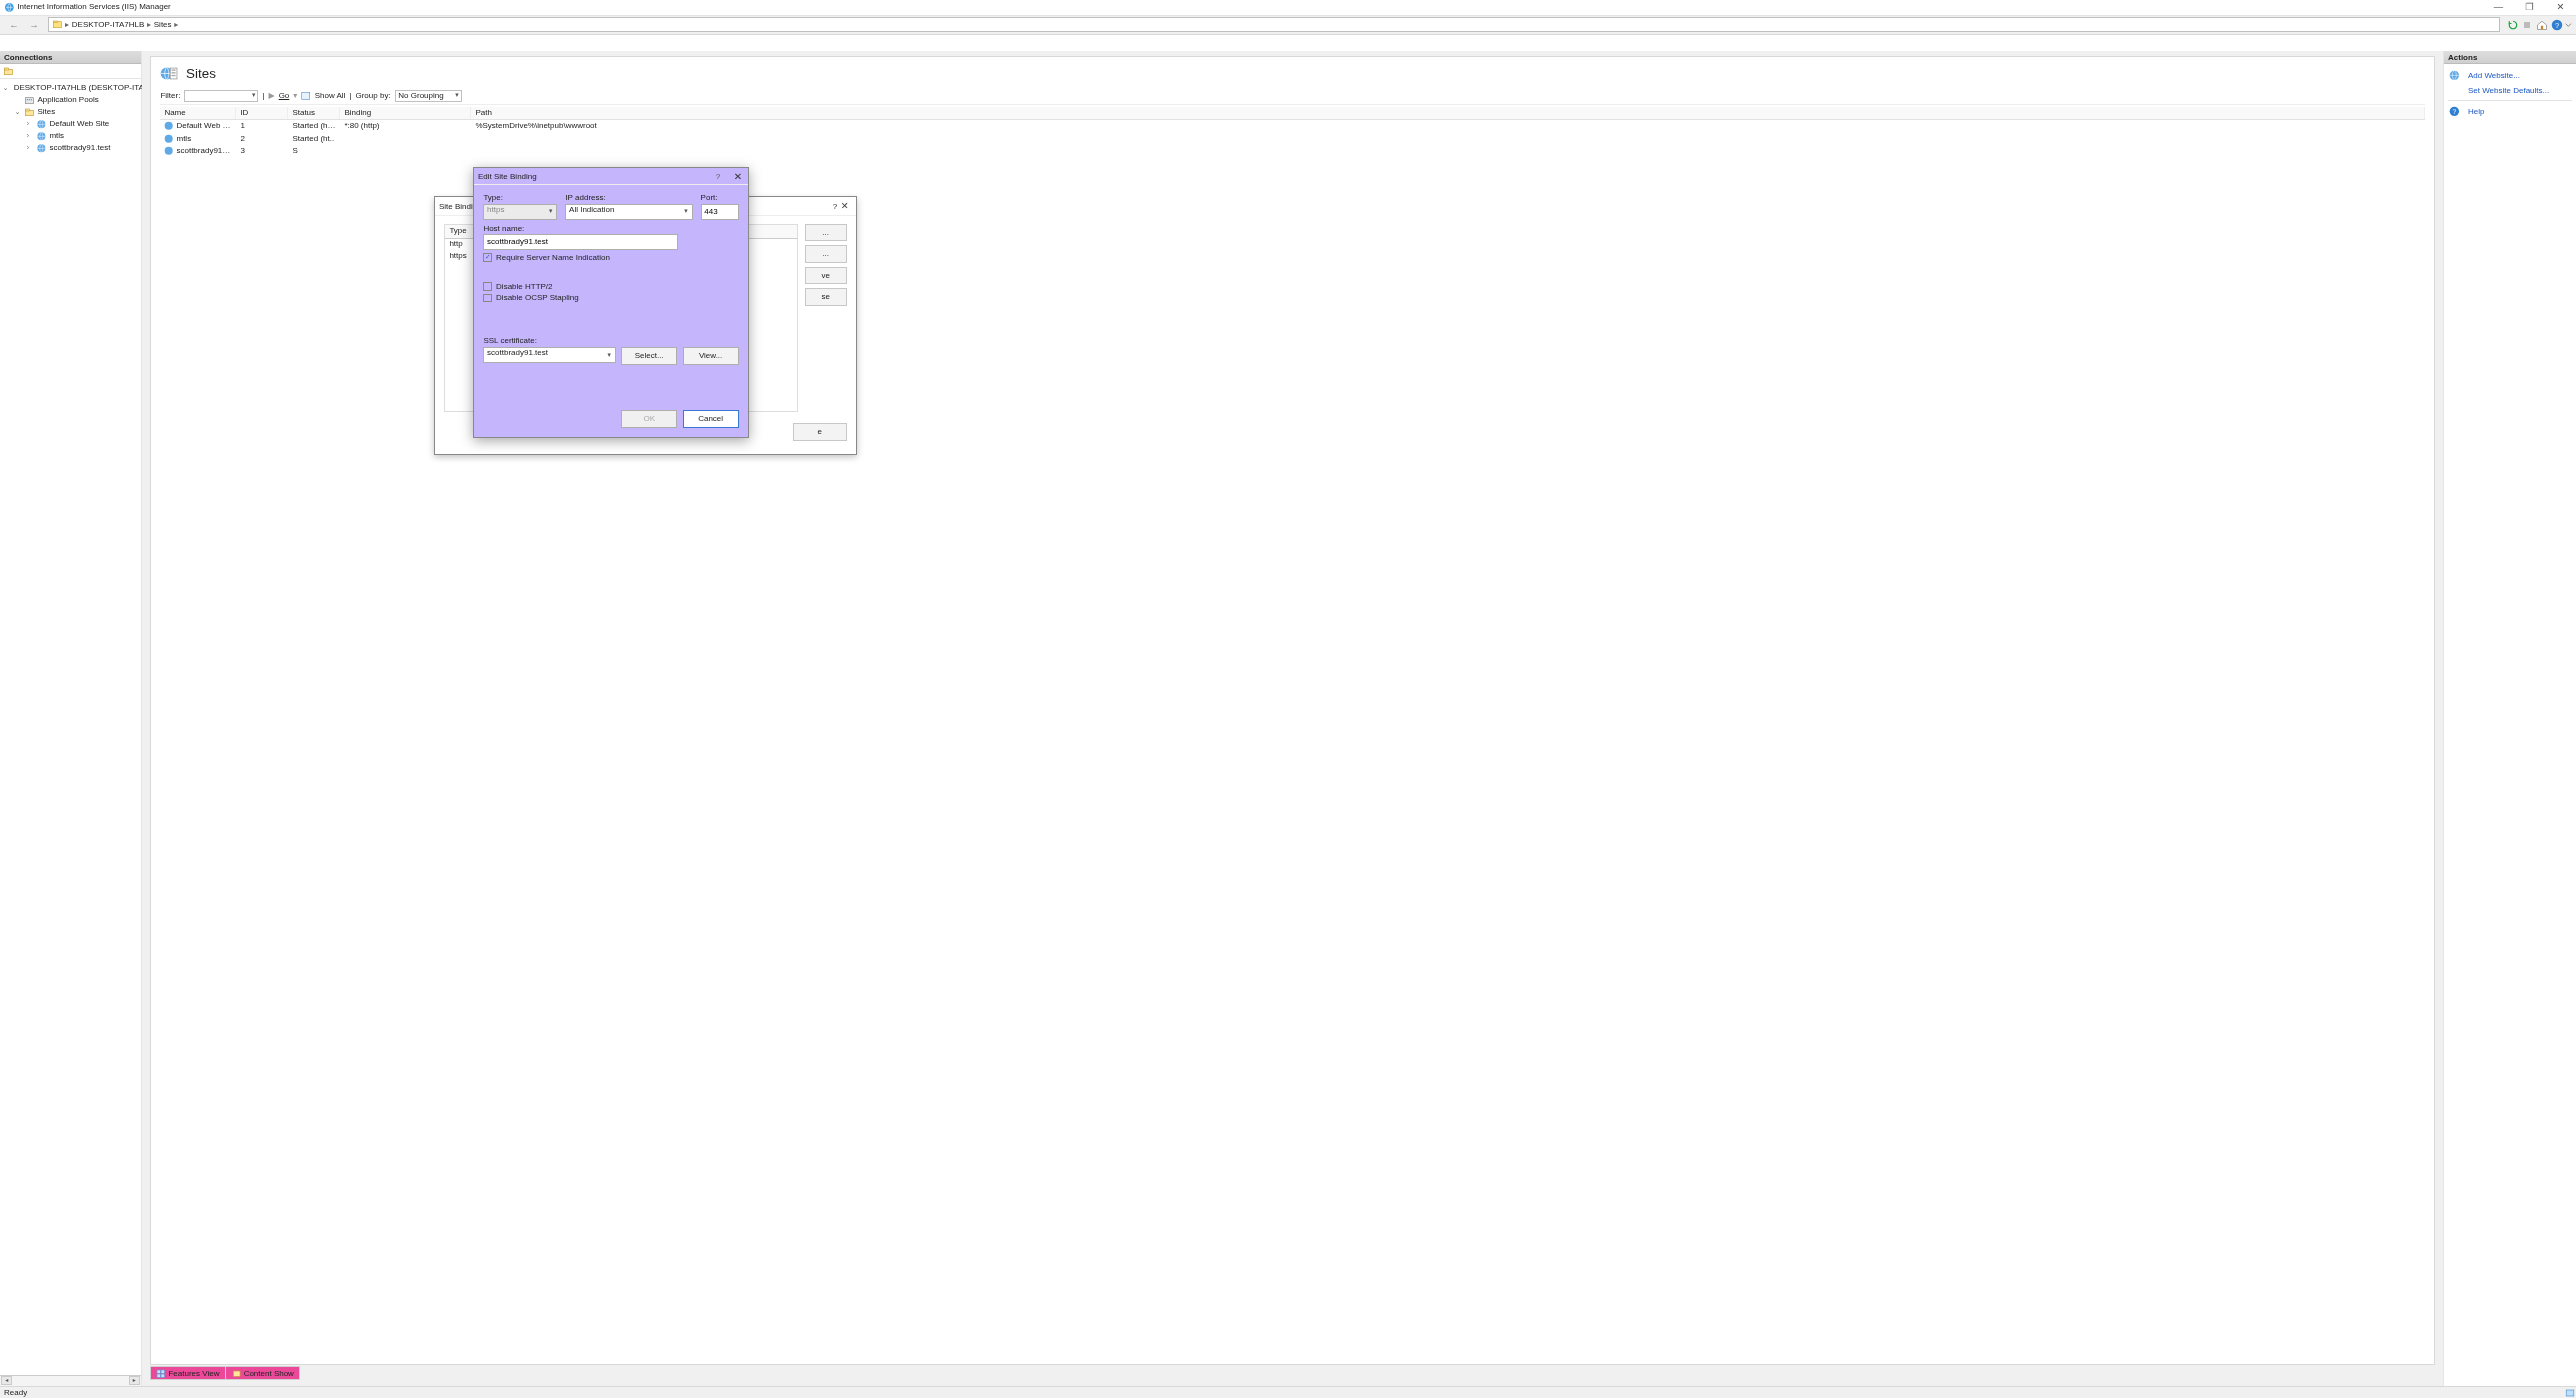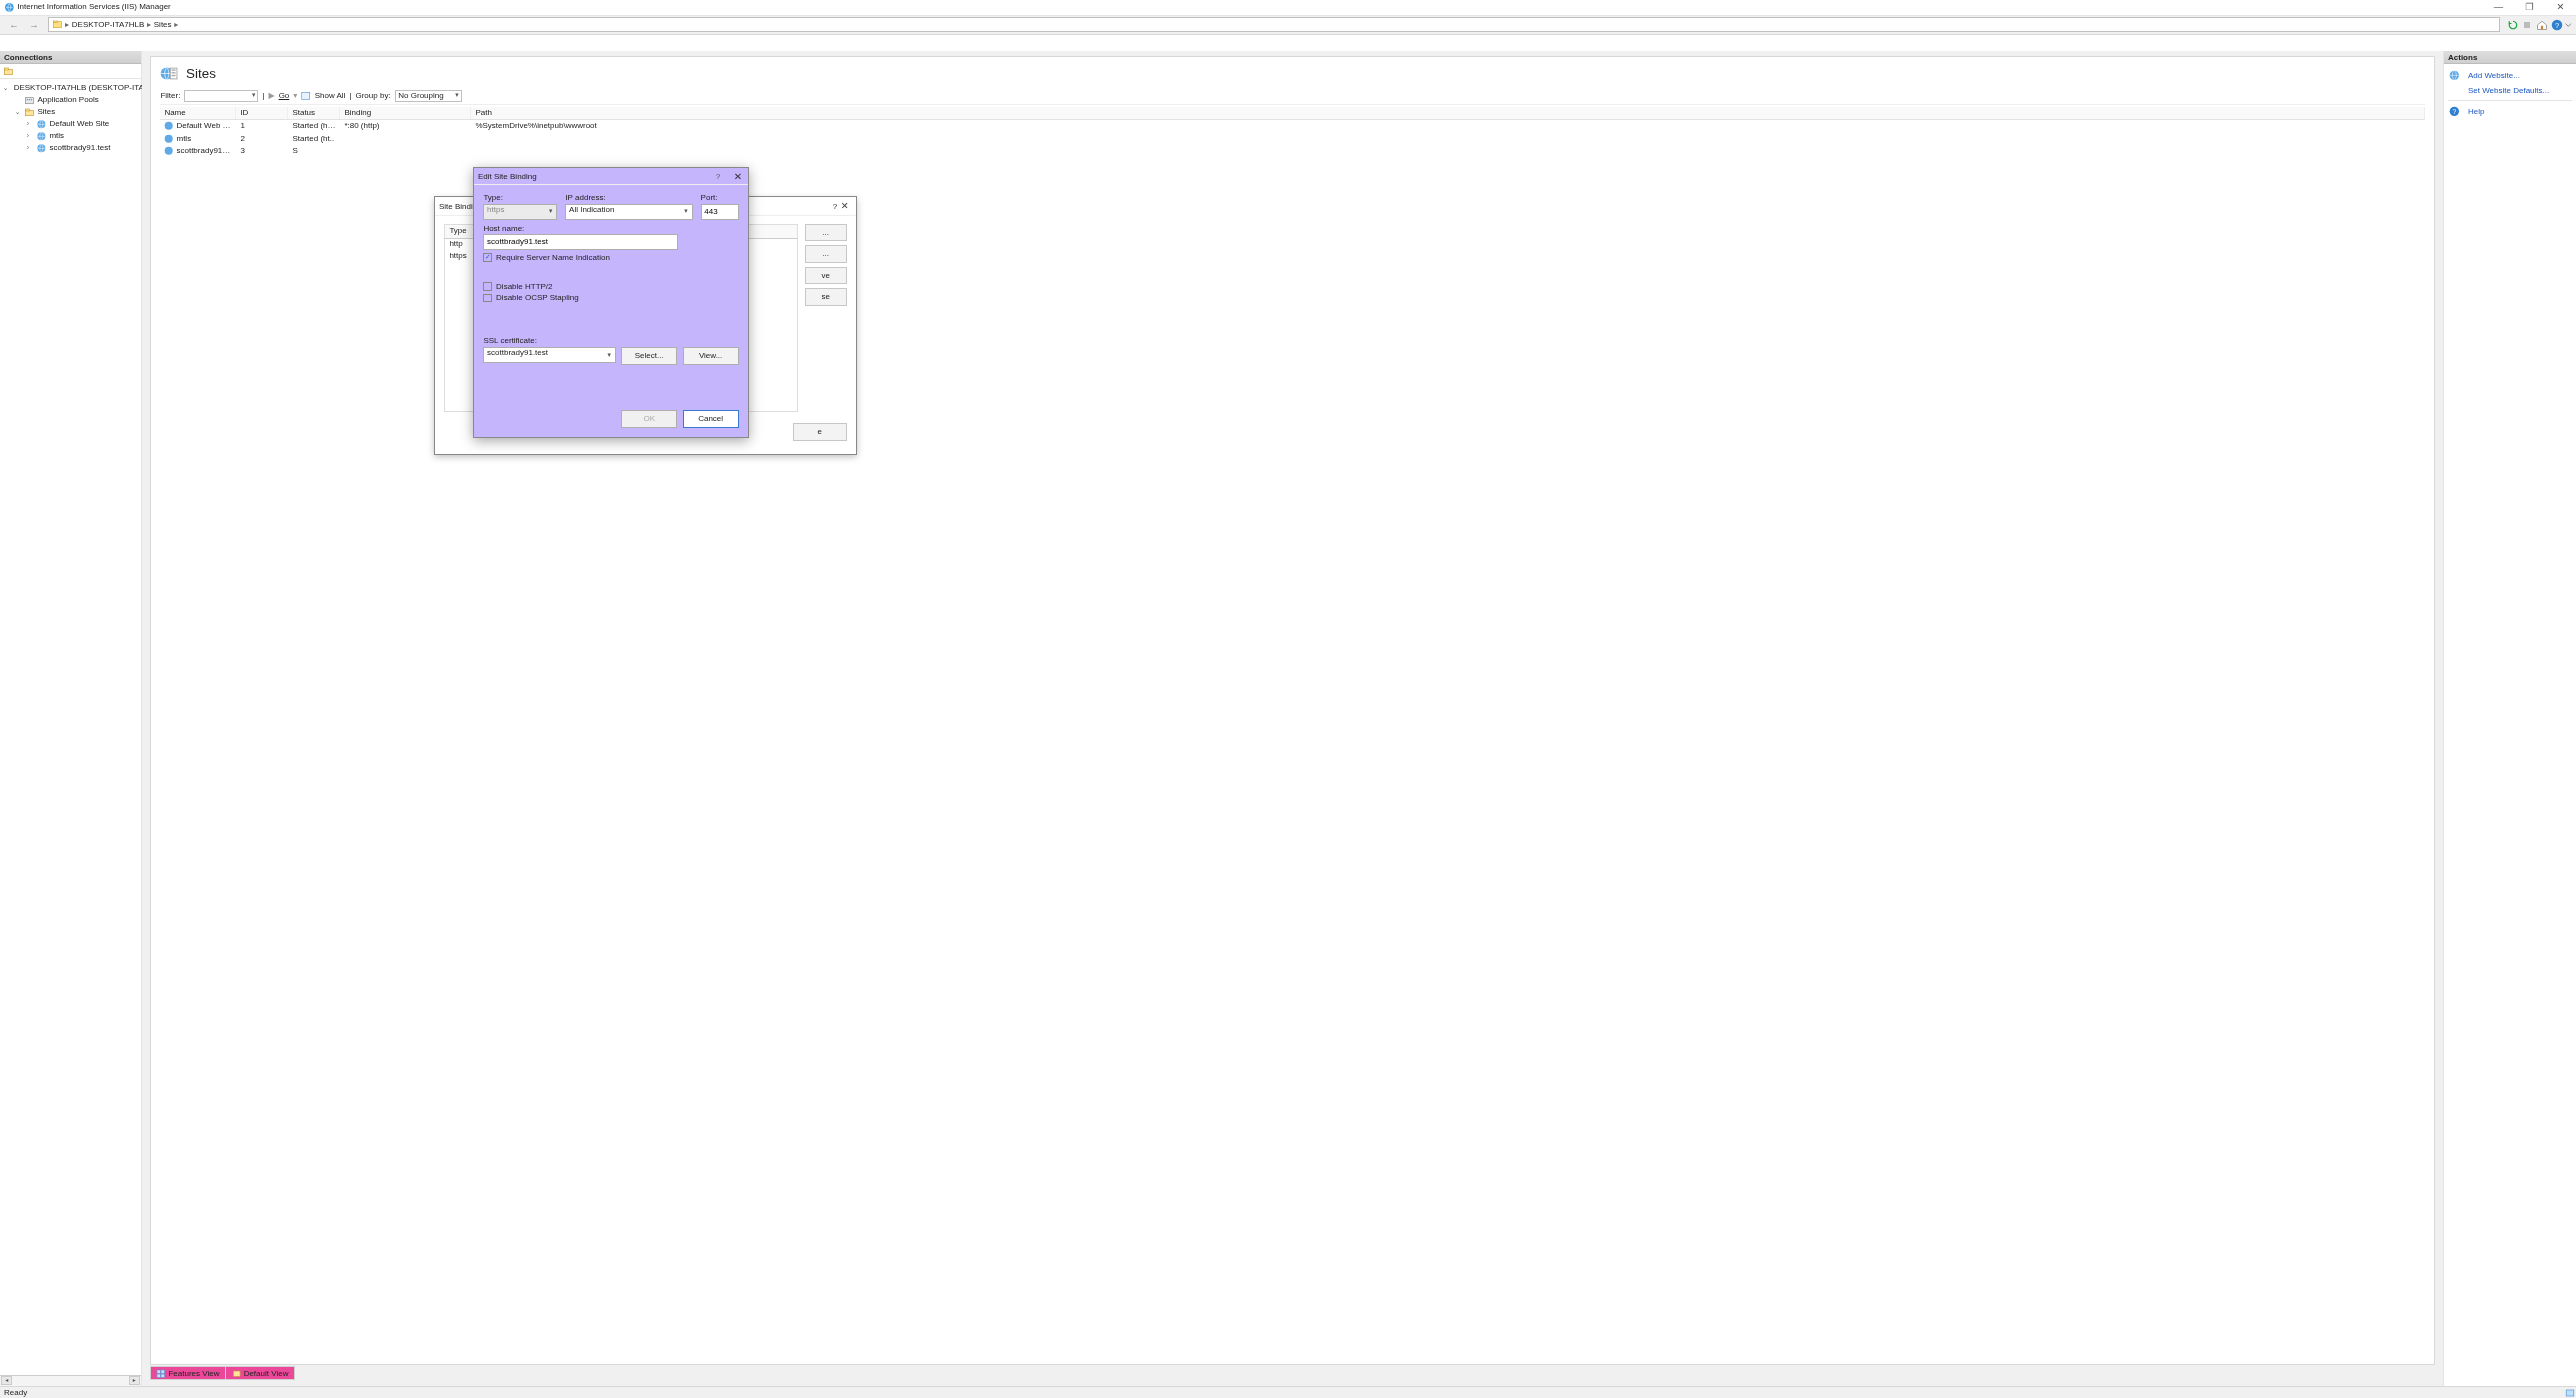--- a/index.html
+++ b/index.html
@@ -346,21 +346,21 @@
             </svg>
           </span>
           <span>Features View</span>
         </span>
       <span class="view-tab">
           <span class="tab-ico">
             <svg viewBox="0 0 14 14">
               <rect x="2" y="3" width="10" height="8" fill="#ffe69a" stroke="#c69b35"></rect>
             </svg>
           </span>
-          <span>Default View</span>
+          <span>Content Show</span>
         </span>
     </div>
 
     <div class="dlg-behind">
       <div class="dlg-title">
         <span>Site Bindi</span>
         <span class="spacer"></span>
         <span>?</span>
         <span class="dclose">✕</span>
       </div>

